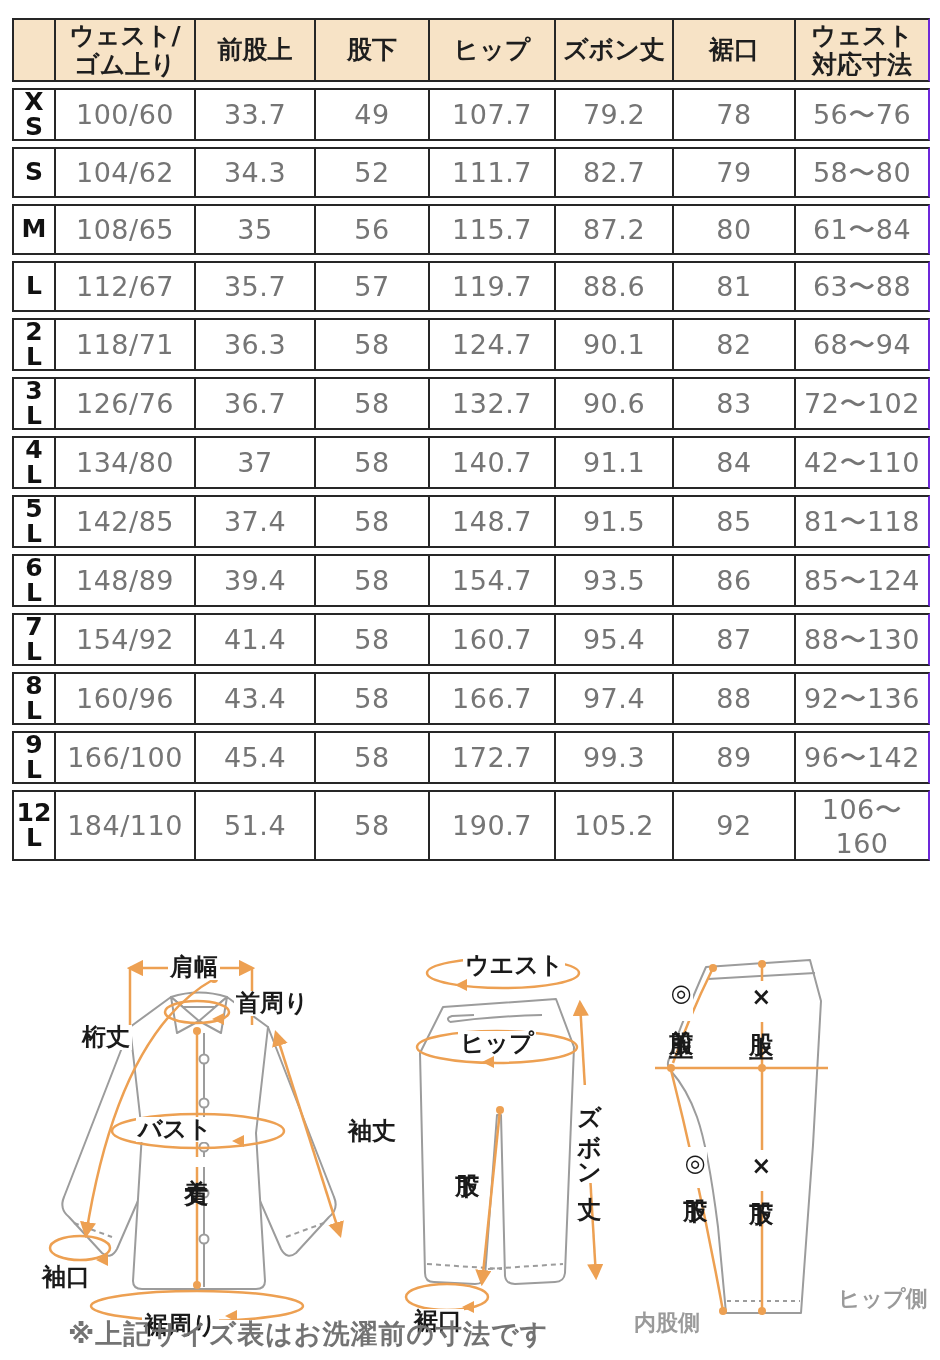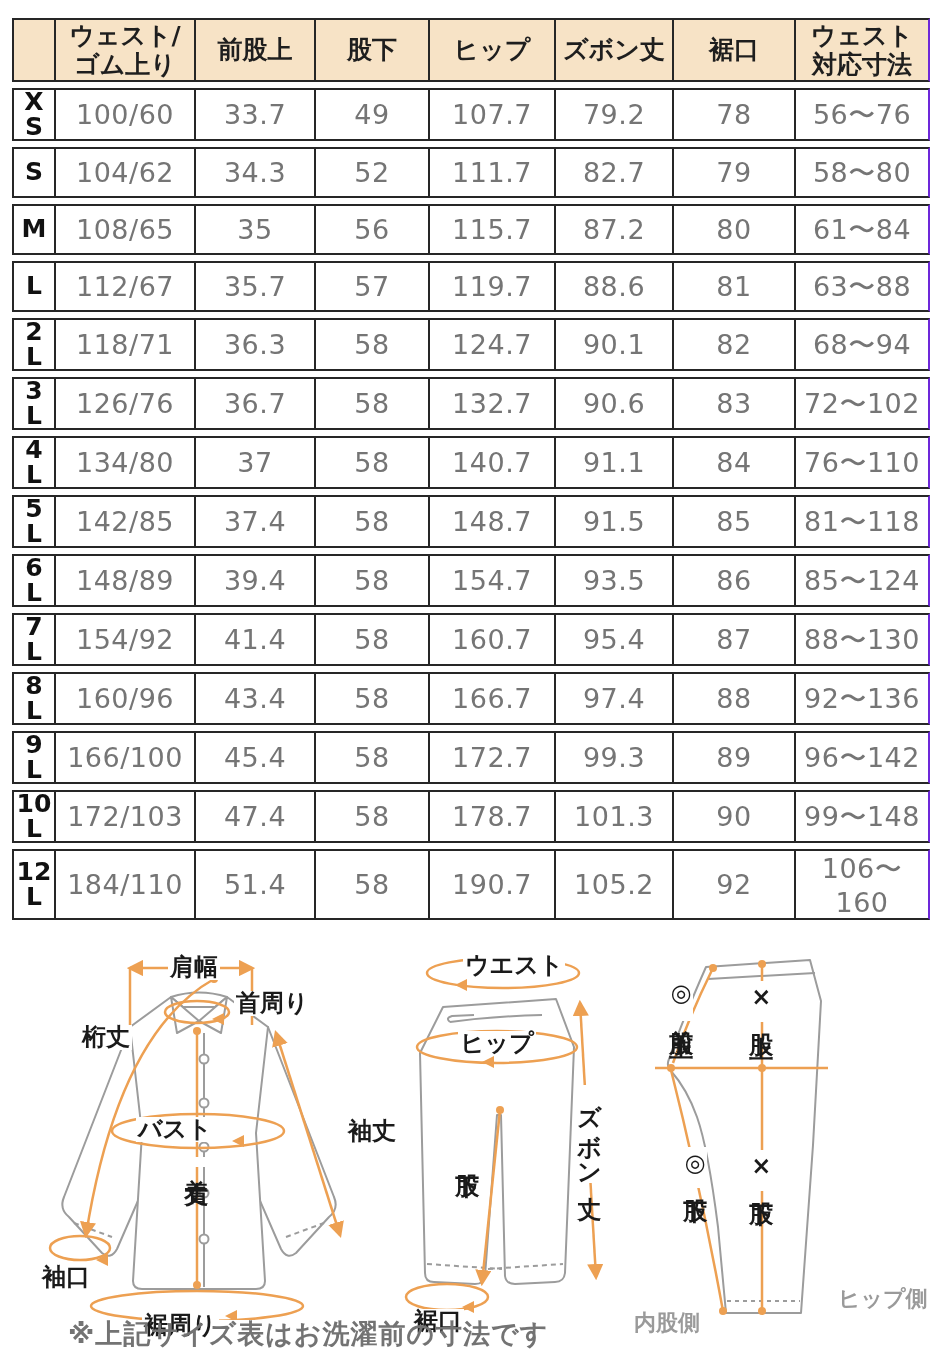--- a/index.html
+++ b/index.html
@@ -147,21 +147,21 @@
         </tr>
         <tr>
           <th class="size-cell">4
 L</th>
           <td class="value-cell">134/80</td>
           <td class="value-cell">37</td>
           <td class="value-cell">58</td>
           <td class="value-cell">140.7</td>
           <td class="value-cell">91.1</td>
           <td class="value-cell">84</td>
-          <td class="value-cell">76〜110</td>
+          <td class="value-cell">42〜110</td>
         </tr>
         <tr>
           <th class="size-cell">5
 L</th>
           <td class="value-cell">142/85</td>
           <td class="value-cell">37.4</td>
           <td class="value-cell">58</td>
           <td class="value-cell">148.7</td>
           <td class="value-cell">91.5</td>
           <td class="value-cell">85</td>
@@ -203,31 +203,20 @@
         <tr>
           <th class="size-cell">9
 L</th>
           <td class="value-cell">166/100</td>
           <td class="value-cell">45.4</td>
           <td class="value-cell">58</td>
           <td class="value-cell">172.7</td>
           <td class="value-cell">99.3</td>
           <td class="value-cell">89</td>
           <td class="value-cell">96〜142</td>
-        </tr>
-        <tr>
-          <th class="size-cell">10
-L</th>
-          <td class="value-cell">172/103</td>
-          <td class="value-cell">47.4</td>
-          <td class="value-cell">58</td>
-          <td class="value-cell">178.7</td>
-          <td class="value-cell">101.3</td>
-          <td class="value-cell">90</td>
-          <td class="value-cell">99〜148</td>
         </tr>
         <tr>
           <th class="size-cell">12
 L</th>
           <td class="value-cell">184/110</td>
           <td class="value-cell">51.4</td>
           <td class="value-cell">58</td>
           <td class="value-cell">190.7</td>
           <td class="value-cell">105.2</td>
           <td class="value-cell">92</td>

